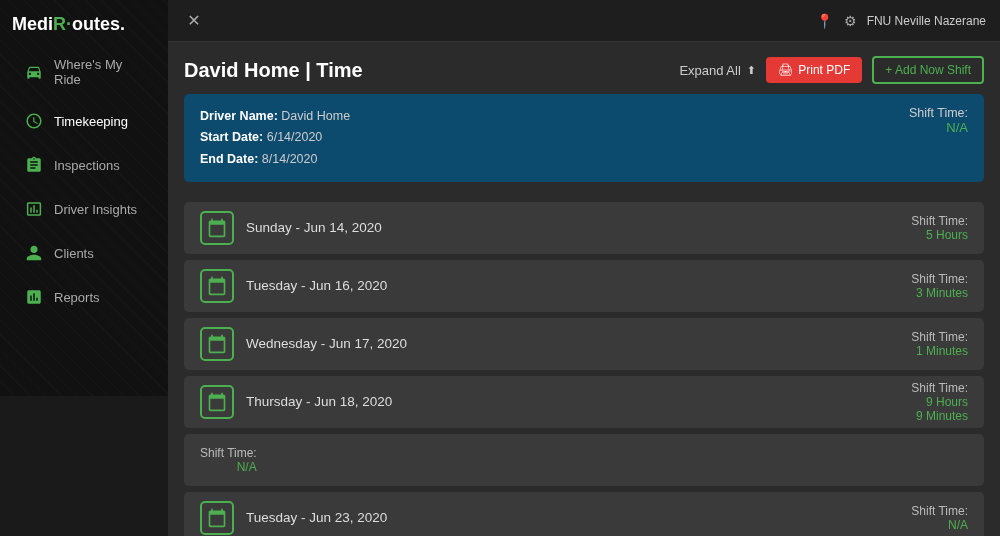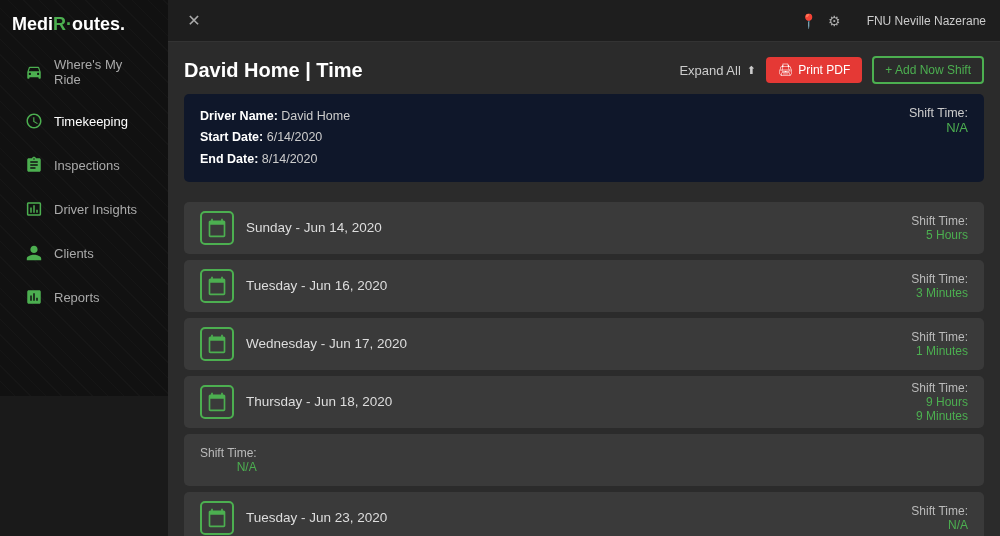--- a/index.html
+++ b/index.html
@@ -89,21 +89,21 @@
       padding: 6px 12px; font-size: 12px; cursor: pointer; display: flex; align-items: center; gap: 5px;
     }
     .add-shift-btn {
       background: transparent; color: #4caf50; border: 2px solid #4caf50; border-radius: 4px;
       padding: 5px 11px; font-size: 12px; cursor: pointer; display: flex; align-items: center; gap: 5px;
     }
 
     
     #summary-card {
       margin: 0 16px 8px 16px;
-      background: #0f172a;
+      background: #0c4a6e;
       border-radius: 5px;
       padding: 12px 16px;
       display: flex; justify-content: space-between; align-items: flex-start;
       flex-shrink: 0;
     }
     .summary-info { font-size: 12.5px; color: #ccc; line-height: 1.7; }
     .summary-info strong { color: #fff; }
     .summary-shift { text-align: right; font-size: 12.5px; }
     .summary-shift .shift-label { color: #ccc; }
     .summary-shift .shift-value { color: #4caf50; font-size: 13px; }
@@ -210,21 +210,21 @@
   </div>
 </div>
 
 <div id="main">
 
   <div id="topbar">
     <div id="close-btn">✕</div>
     <div class="topbar-icons">
       <span class="topbar-icon">📍</span>
       <span class="topbar-icon">⚙</span>
-      <span style="font-size:12px; color:#ccc;margin-left:16px;">FNU Neville Nazerane</span>
+      <span style="font-size:12px; color:#ccc;">FNU Neville Nazerane</span>
     </div>
   </div>
 
   <div id="page-header">
     <span id="page-title">David Home | Time</span>
     <div class="header-actions">
       <button class="expand-all-btn">
         <span>Expand All</span>
         <span style="font-size:11px;">⬆</span>
       </button>

